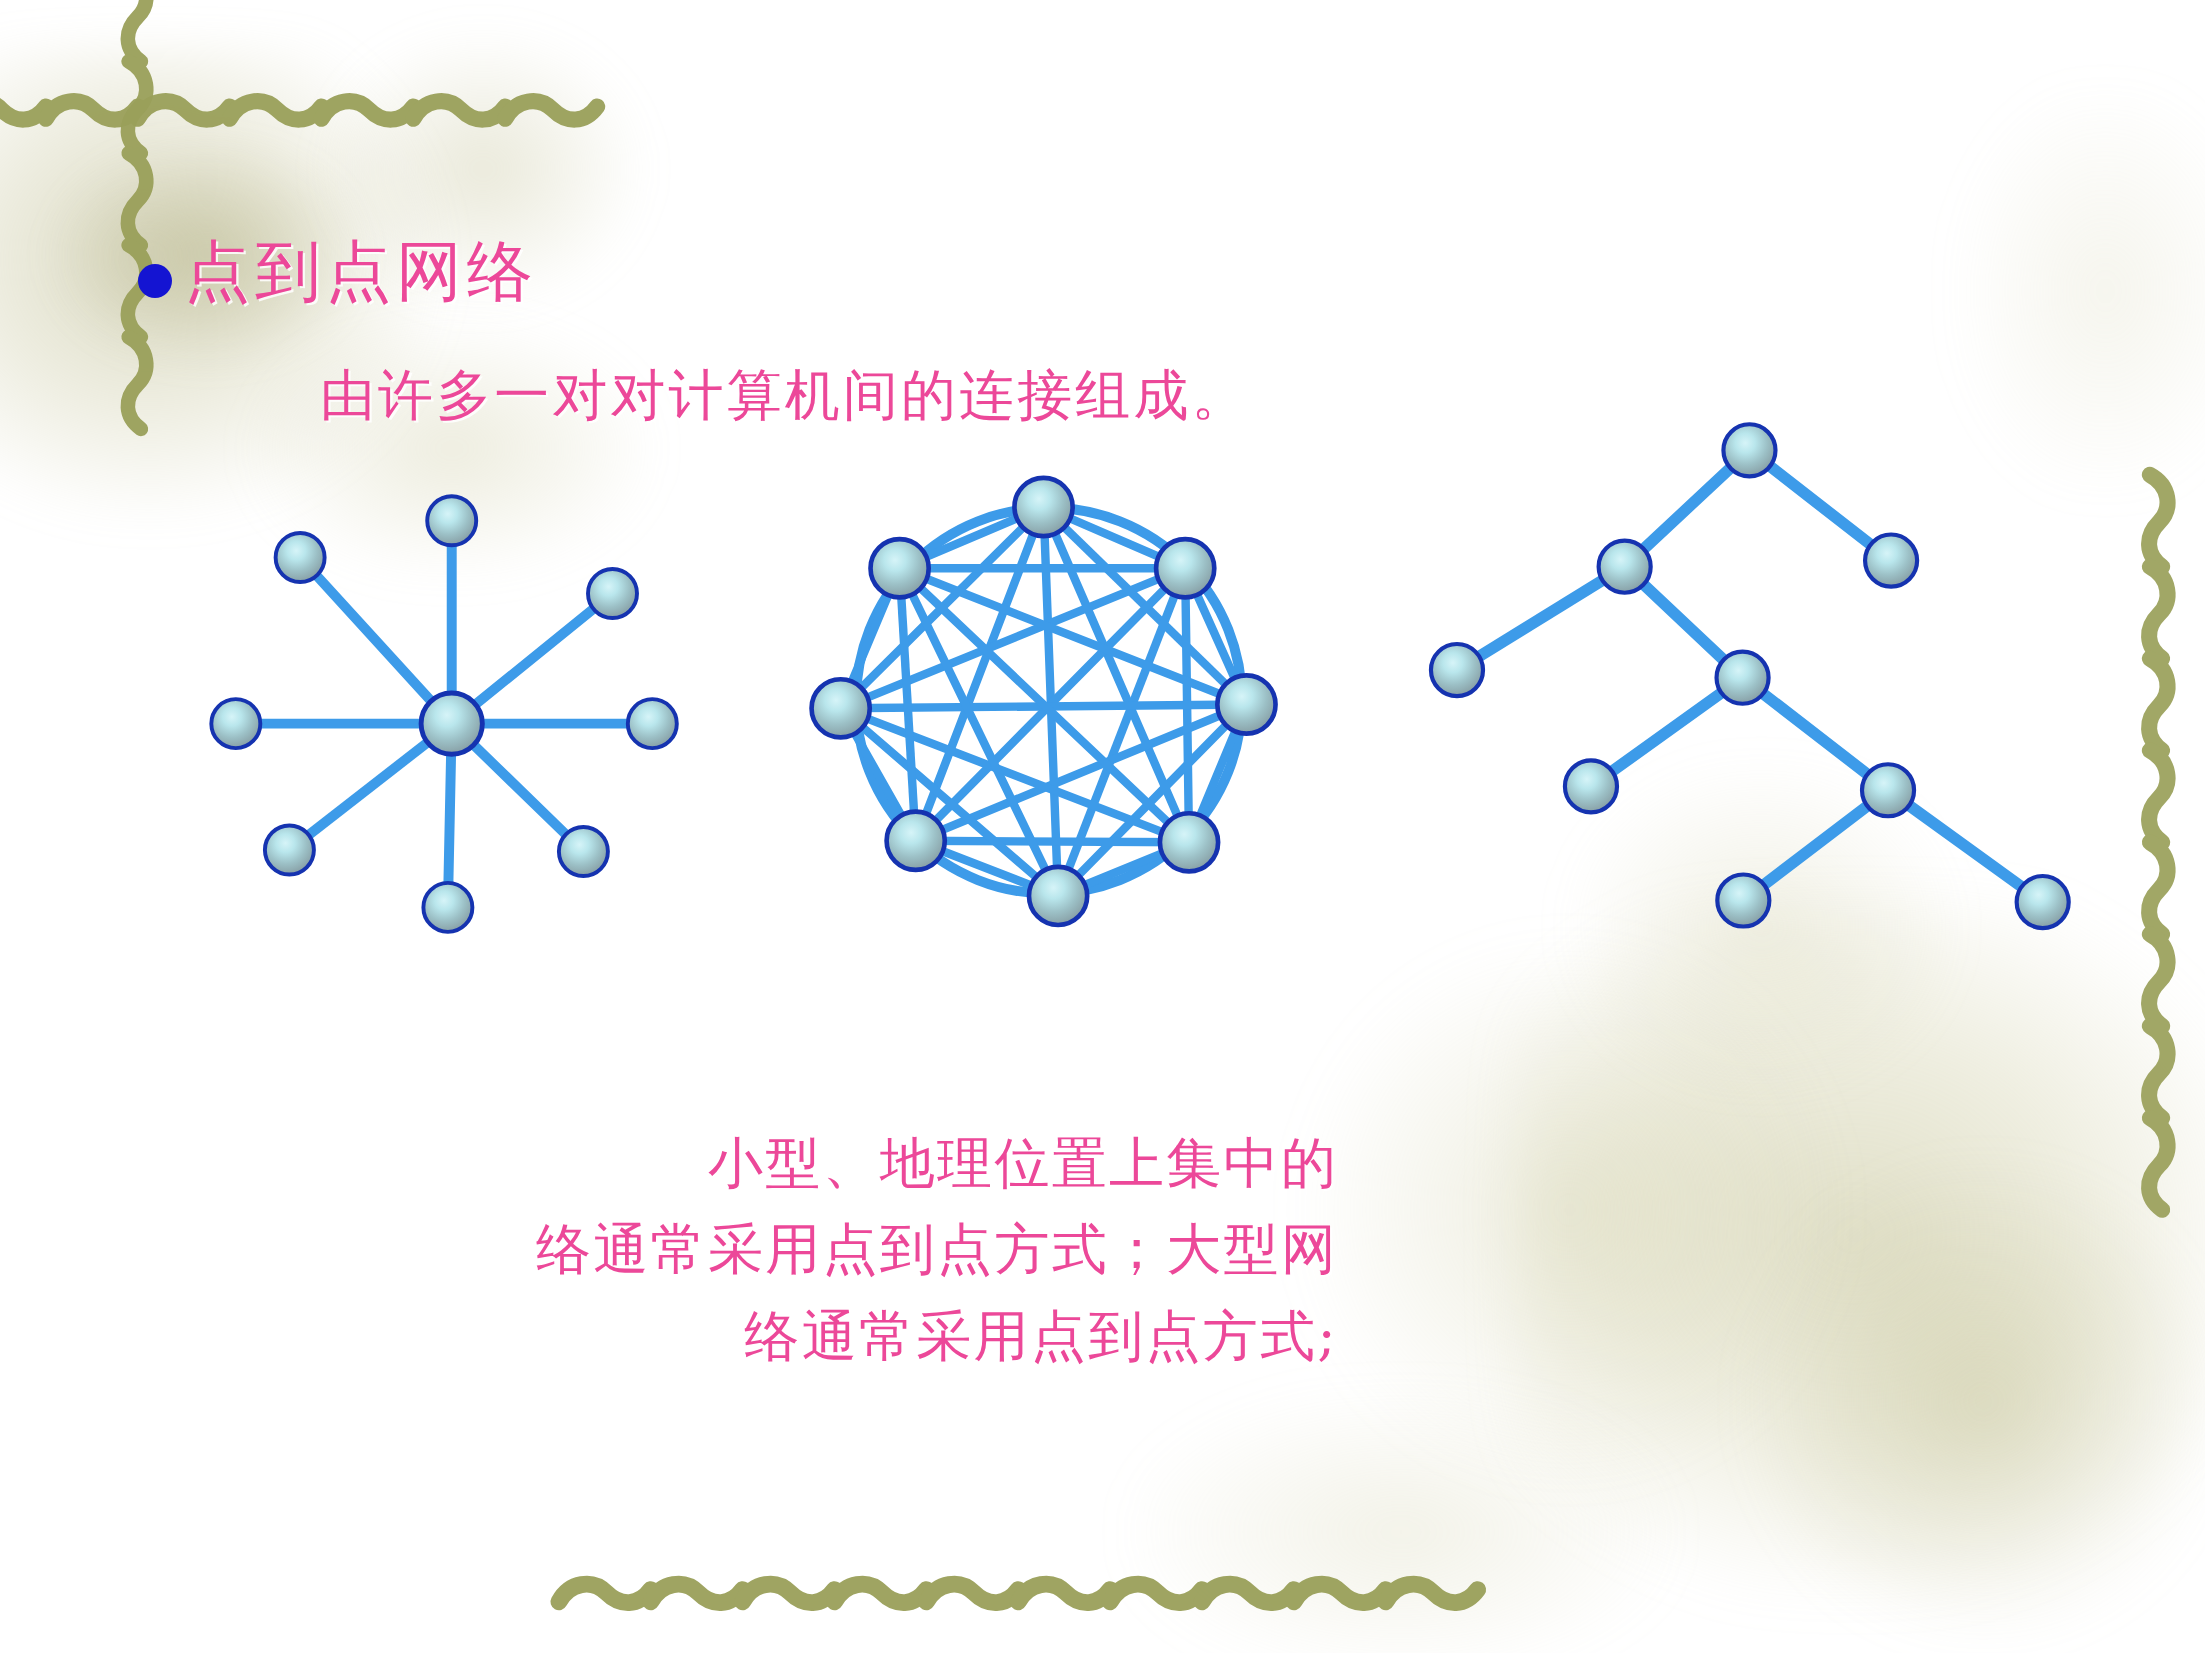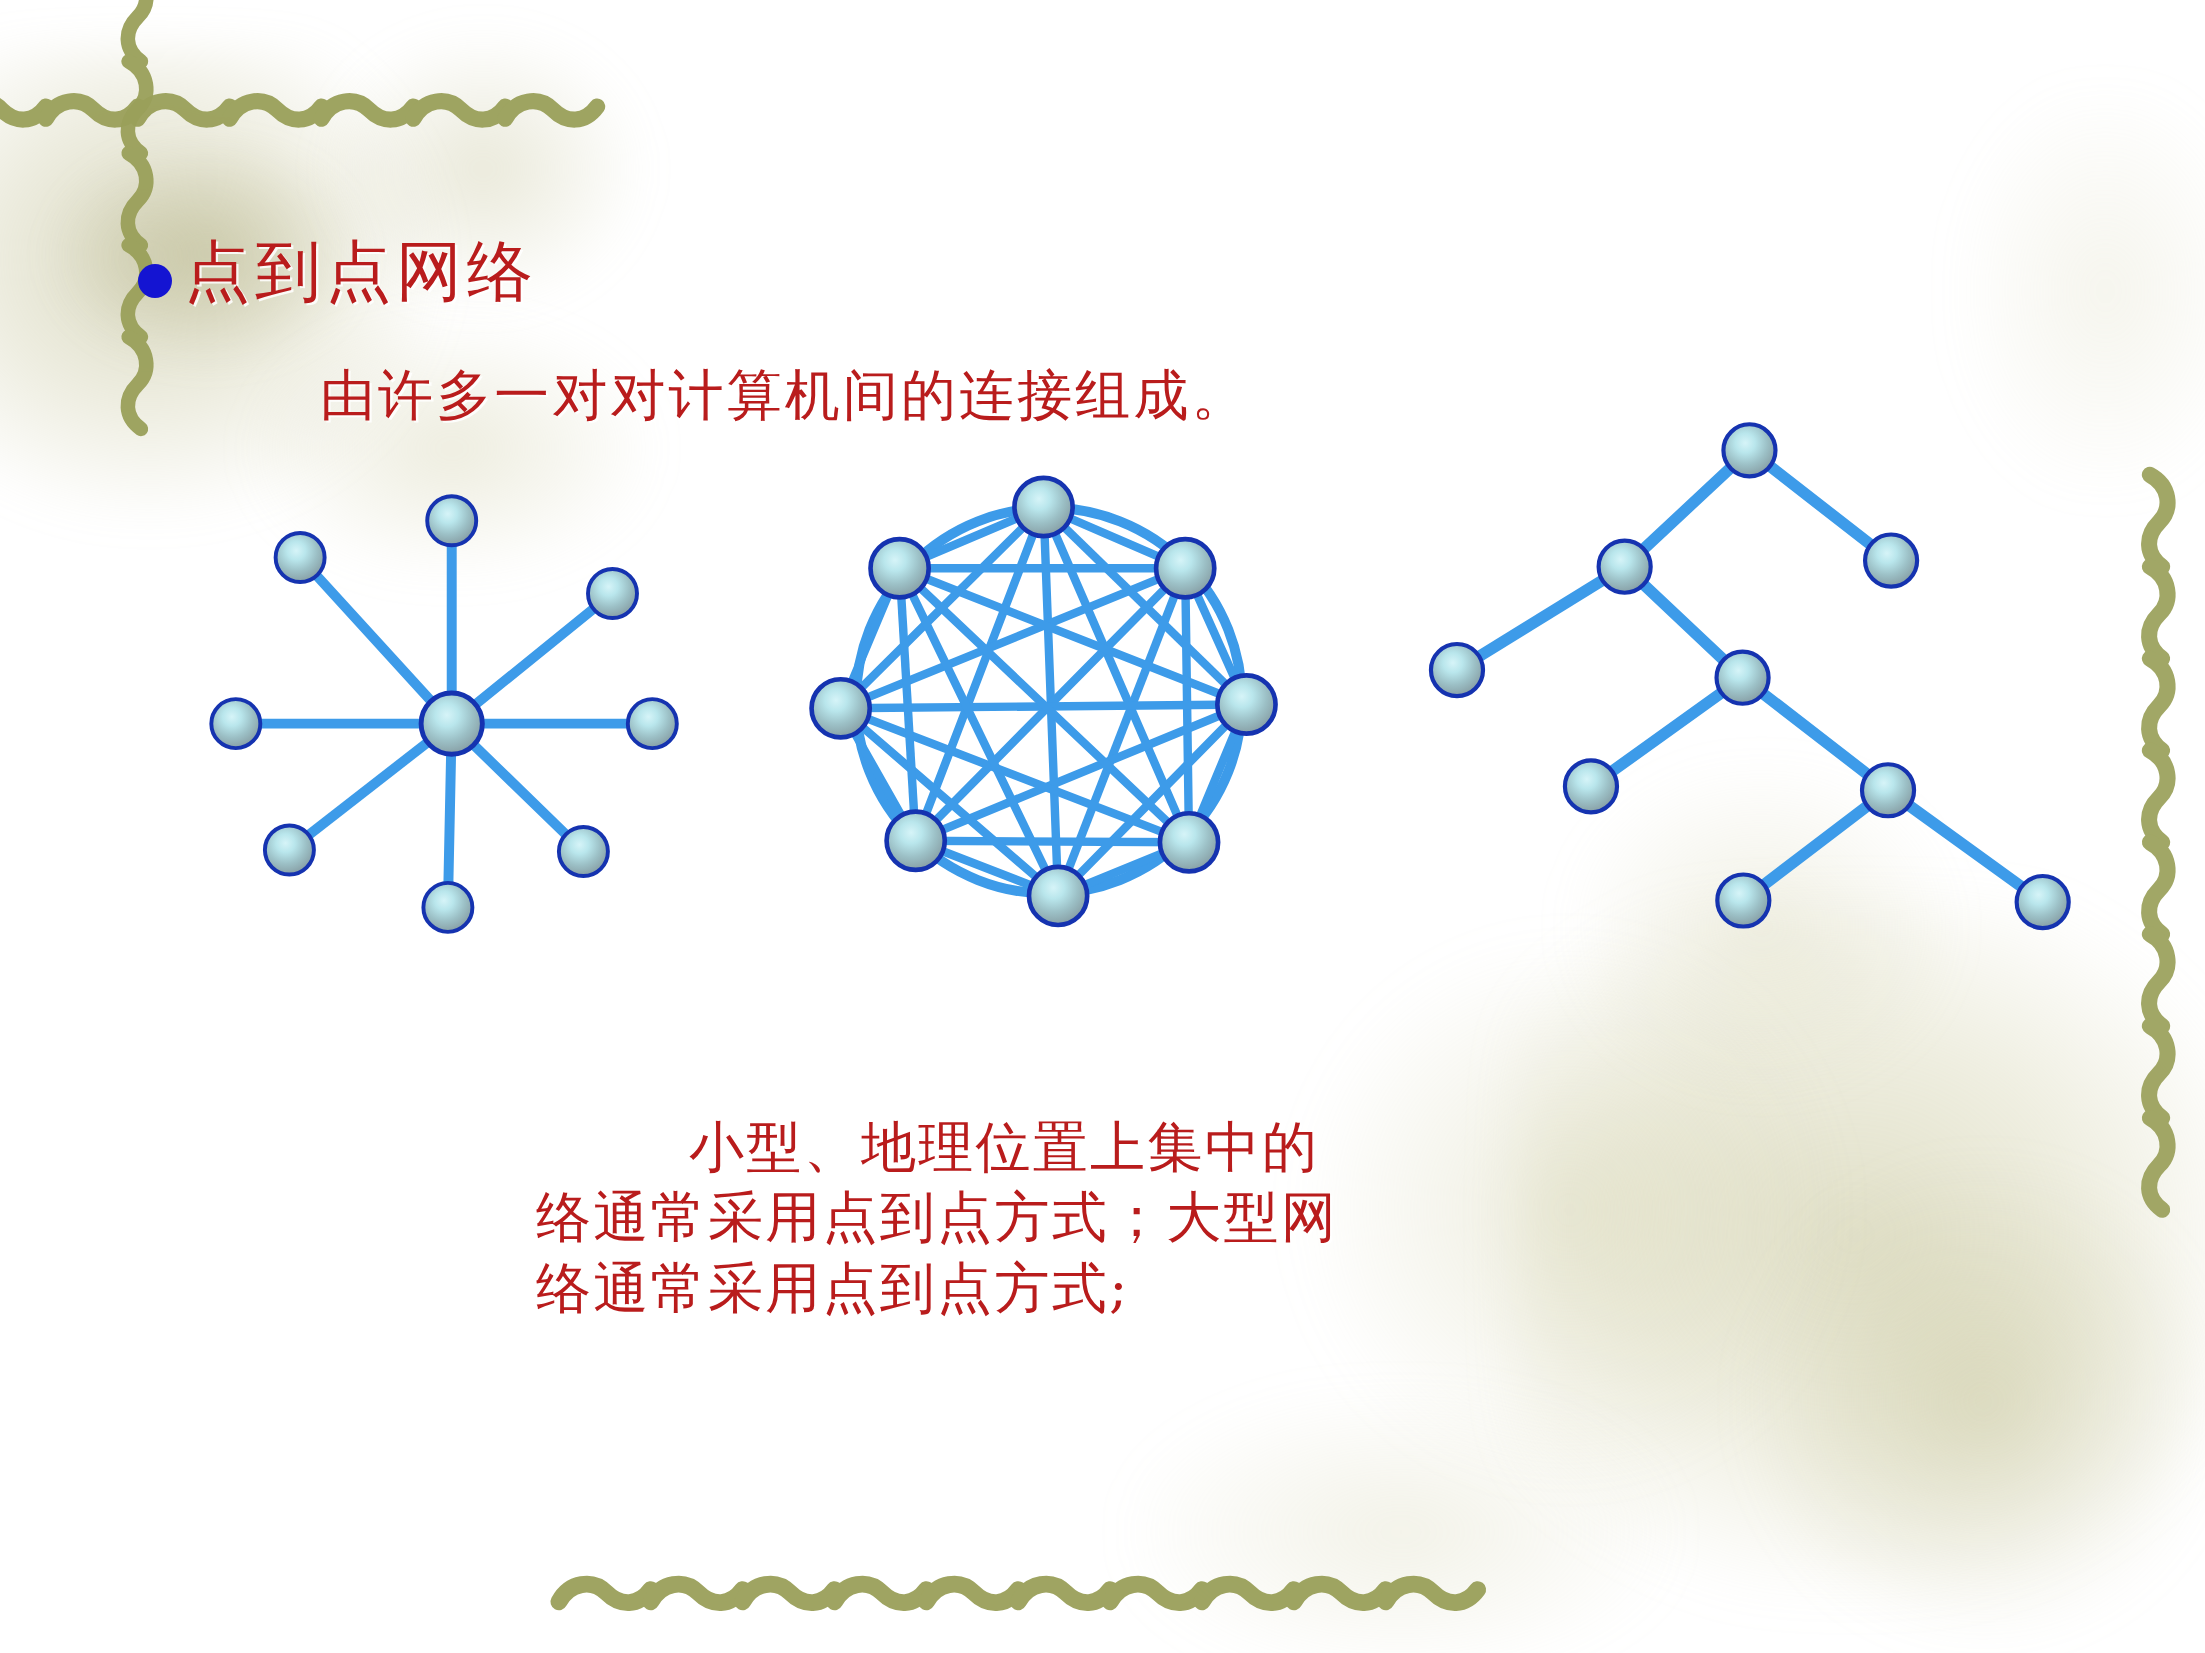--- a/index.html
+++ b/index.html
@@ -46,21 +46,21 @@
      background:radial-gradient(ellipse at 50% 50%, rgba(206,204,164,.26) 0%, rgba(255,255,255,0) 76%);
      filter:blur(23px);}
   #wash-j{left:1960px;top:92px;width:291px;height:398px;
      background:radial-gradient(ellipse at 50% 50%, rgba(210,208,172,.22) 0%, rgba(255,255,255,0) 76%);
      filter:blur(21.4px);}
 
   
   #deco{position:absolute;left:0;top:0;width:2205px;height:1654px;pointer-events:none;}
 
   
-  .tblue{color:#b91c1c;}
+  .tblue{color:#ec4899;text-align:right;}
   #title-row{
     position:absolute;left:138px;top:239px;
     display:flex;align-items:center;gap:12.3px;
   }
   #title-bullet{
     width:34px;height:34px;border-radius:50%;background:#1414d2;flex:0 0 auto;
     margin-top:17px;
   }
   #title-text{
     font-size:66px;line-height:1;letter-spacing:4.6px;font-weight:400;
@@ -69,21 +69,21 @@
   #subtitle{
     position:absolute;left:320px;top:368px;
     font-size:55px;line-height:1;letter-spacing:3.1px;
     text-shadow:2.3px 2.3px 0 rgba(255,255,255,.85);
   }
   #bottom-block{
     position:absolute;left:536px;top:1112px;
     font-size:55px;line-height:1.28;letter-spacing:2.3px;
     text-shadow:2.3px 2.3px 0 rgba(255,255,255,.85);
   }
-  #bottom-block .ln{display:block;white-space:pre;}
+  #bottom-block .ln{display:block;white-space:pre;margin-top:16px;}
   #bottom-block .ln.first{text-indent:153px;}
 
   
   #diagrams{position:absolute;left:0;top:0;width:2205px;height:1654px;}
 </style>
 </head>
 <body>
 
 <div id="slide">
 

